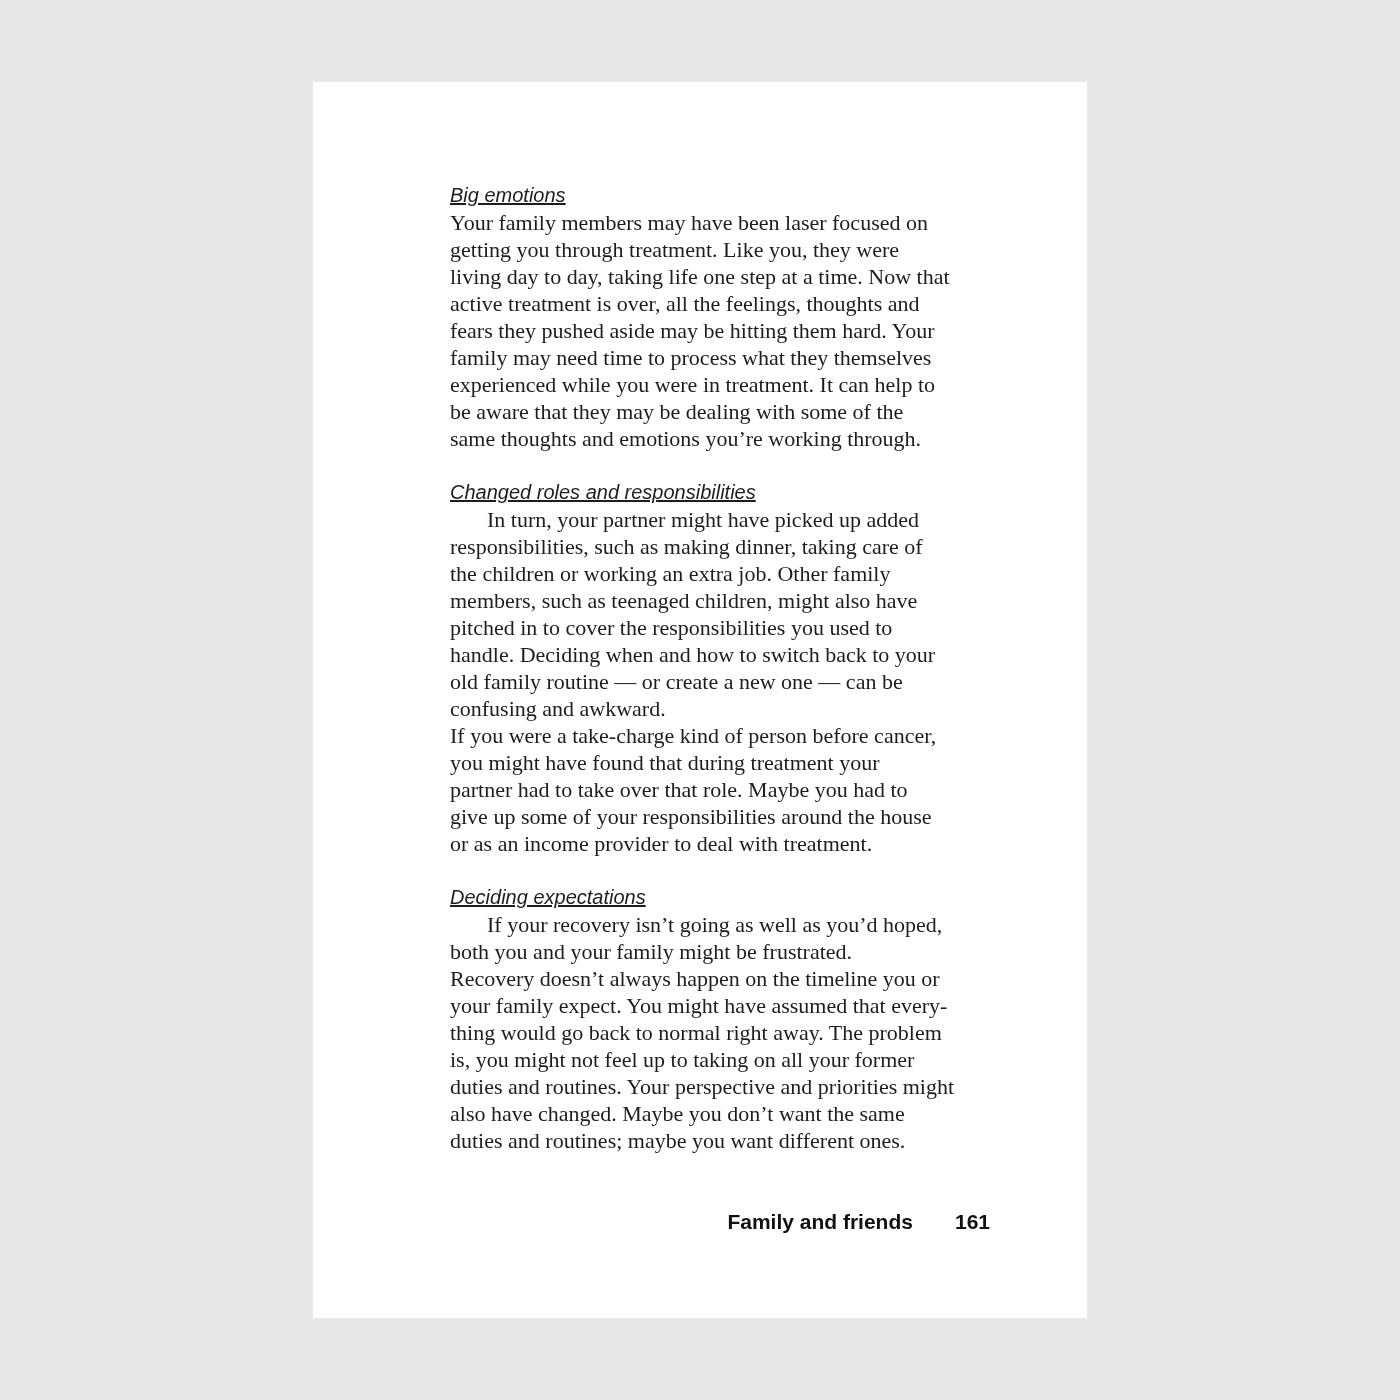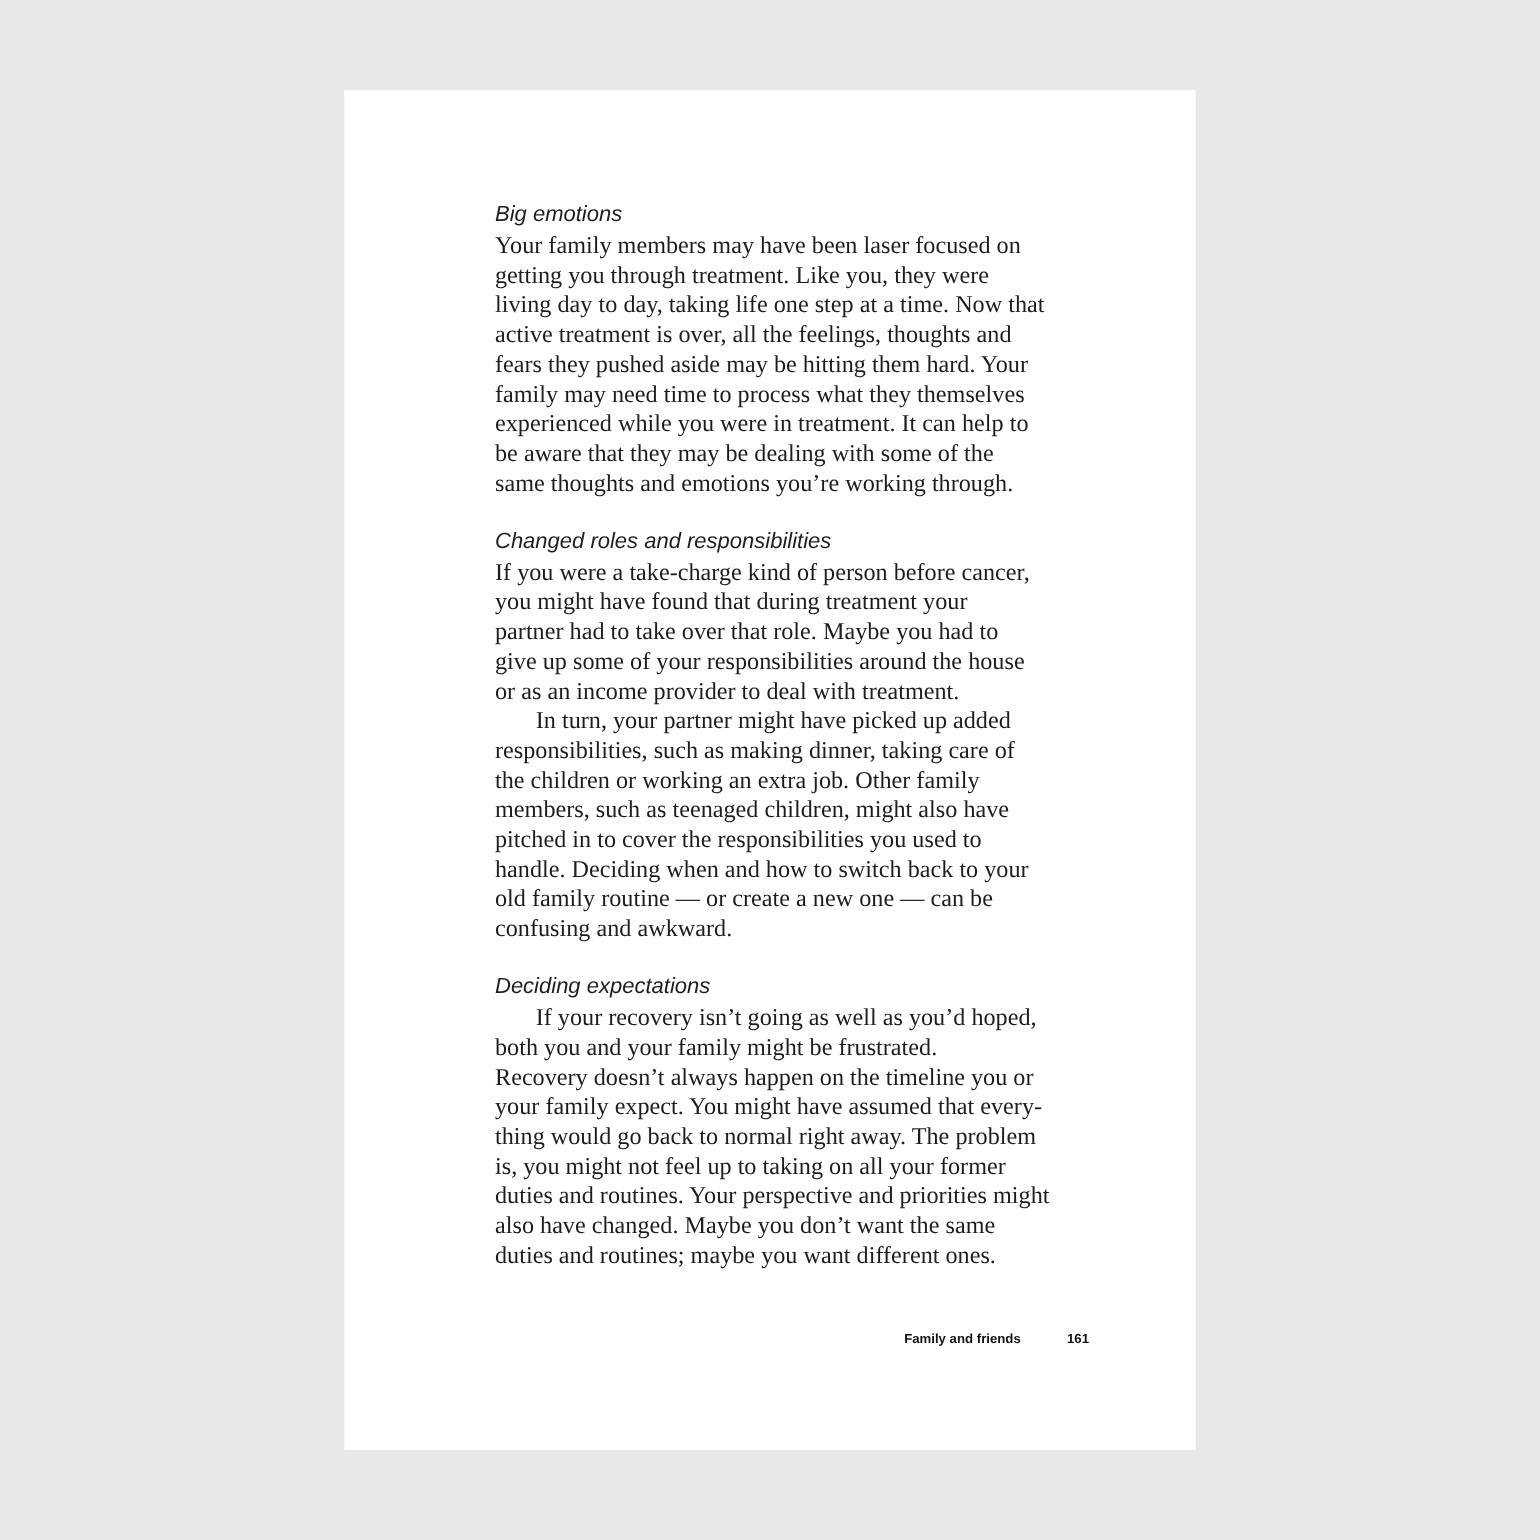--- a/index.html
+++ b/index.html
@@ -33,20 +33,21 @@
     margin: 0 0 27px 0;
   }
   .section-heading {
     font-family: "Liberation Sans", sans-serif;
     font-style: italic;
     font-weight: 400;
     font-size: 20px;
     line-height: 27px;
     margin: 0;
     color: #1d1d1d;
+    text-decoration: underline;
   }
   .para {
     font-family: "Liberation Serif", serif;
     font-size: 22px;
     line-height: 27px;
     margin: 0;
     white-space: pre-line;
     color: #1d1d1d;
   }
   .para.indent {
@@ -54,21 +55,21 @@
   }
   .footer {
     position: absolute;
     top: 1128px;
     right: 97px;
     display: flex;
     align-items: flex-end;
     gap: 42px;
     font-family: "Liberation Sans", sans-serif;
     font-weight: 700;
-    font-size: 12px;
+    font-size: 21px;
     color: #111111;
   }
 </style>
 </head>
 <body>
 
 <div class="page">
   <div class="content">
 
   <div class="section">
@@ -78,33 +79,33 @@
 living day to day, taking life one step at a time. Now that
 active treatment is over, all the feelings, thoughts and
 fears they pushed aside may be hitting them hard. Your
 family may need time to process what they themselves
 experienced while you were in treatment. It can help to
 be aware that they may be dealing with some of the
 same thoughts and emotions you’re working through.</p>
       </div>
       <div class="section">
         <h3 class="section-heading">Changed roles and responsibilities</h3>
-        <p class="para">If you were a take-charge kind of person before cancer,
-you might have found that during treatment your
-partner had to take over that role. Maybe you had to
-give up some of your responsibilities around the house
-or as an income provider to deal with treatment.</p>
         <p class="para indent">In turn, your partner might have picked up added
 responsibilities, such as making dinner, taking care of
 the children or working an extra job. Other family
 members, such as teenaged children, might also have
 pitched in to cover the responsibilities you used to
 handle. Deciding when and how to switch back to your
 old family routine — or create a new one — can be
 confusing and awkward.</p>
+        <p class="para">If you were a take-charge kind of person before cancer,
+you might have found that during treatment your
+partner had to take over that role. Maybe you had to
+give up some of your responsibilities around the house
+or as an income provider to deal with treatment.</p>
       </div>
       <div class="section">
         <h3 class="section-heading">Deciding expectations</h3>
         <p class="para indent">If your recovery isn’t going as well as you’d hoped,
 both you and your family might be frustrated.</p>
         <p class="para">Recovery doesn’t always happen on the timeline you or
 your family expect. You might have assumed that every-
 thing would go back to normal right away. The problem
 is, you might not feel up to taking on all your former
 duties and routines. Your perspective and priorities might

